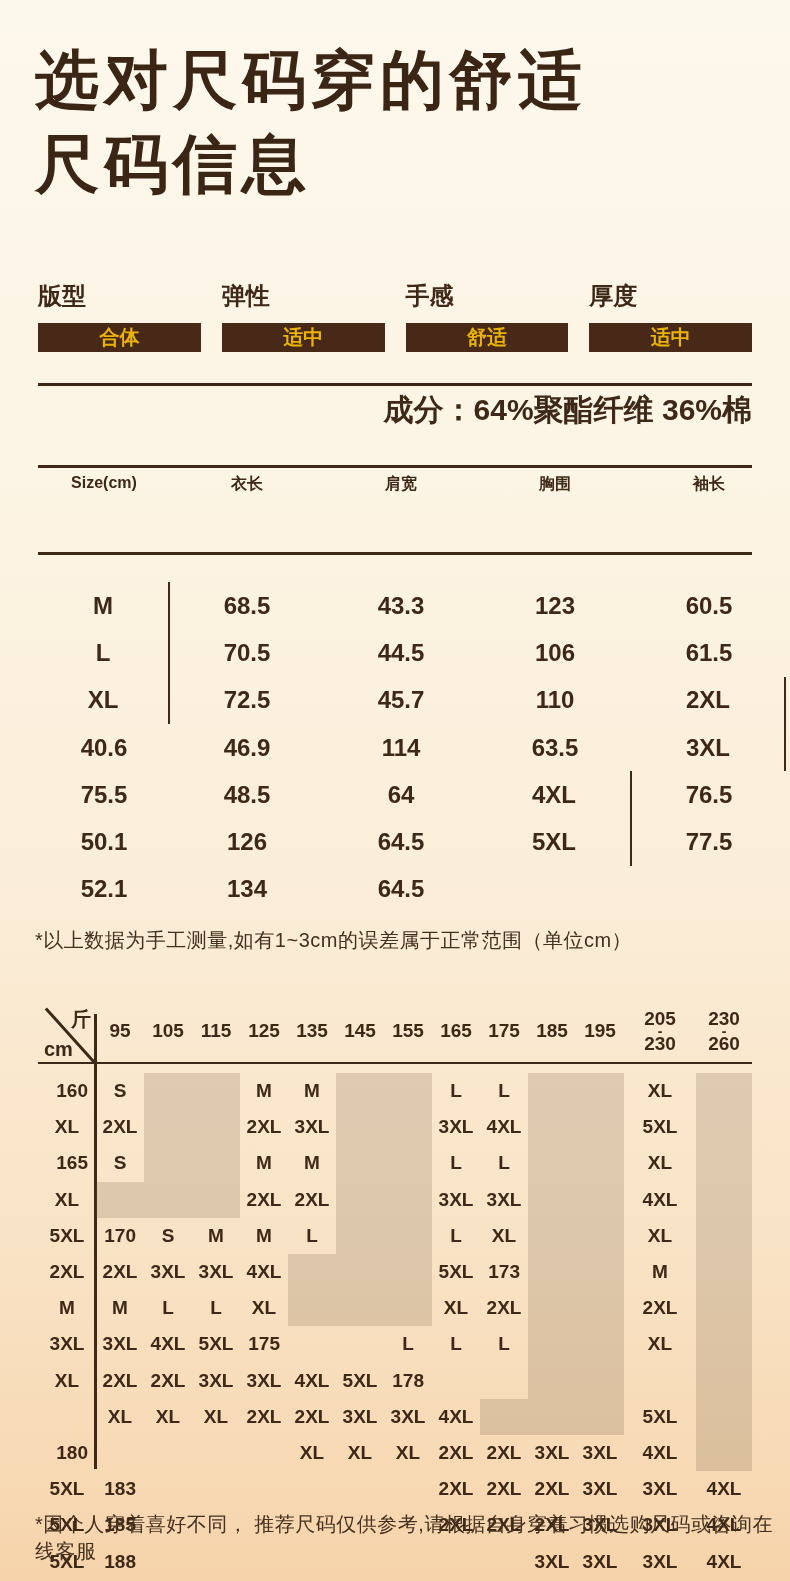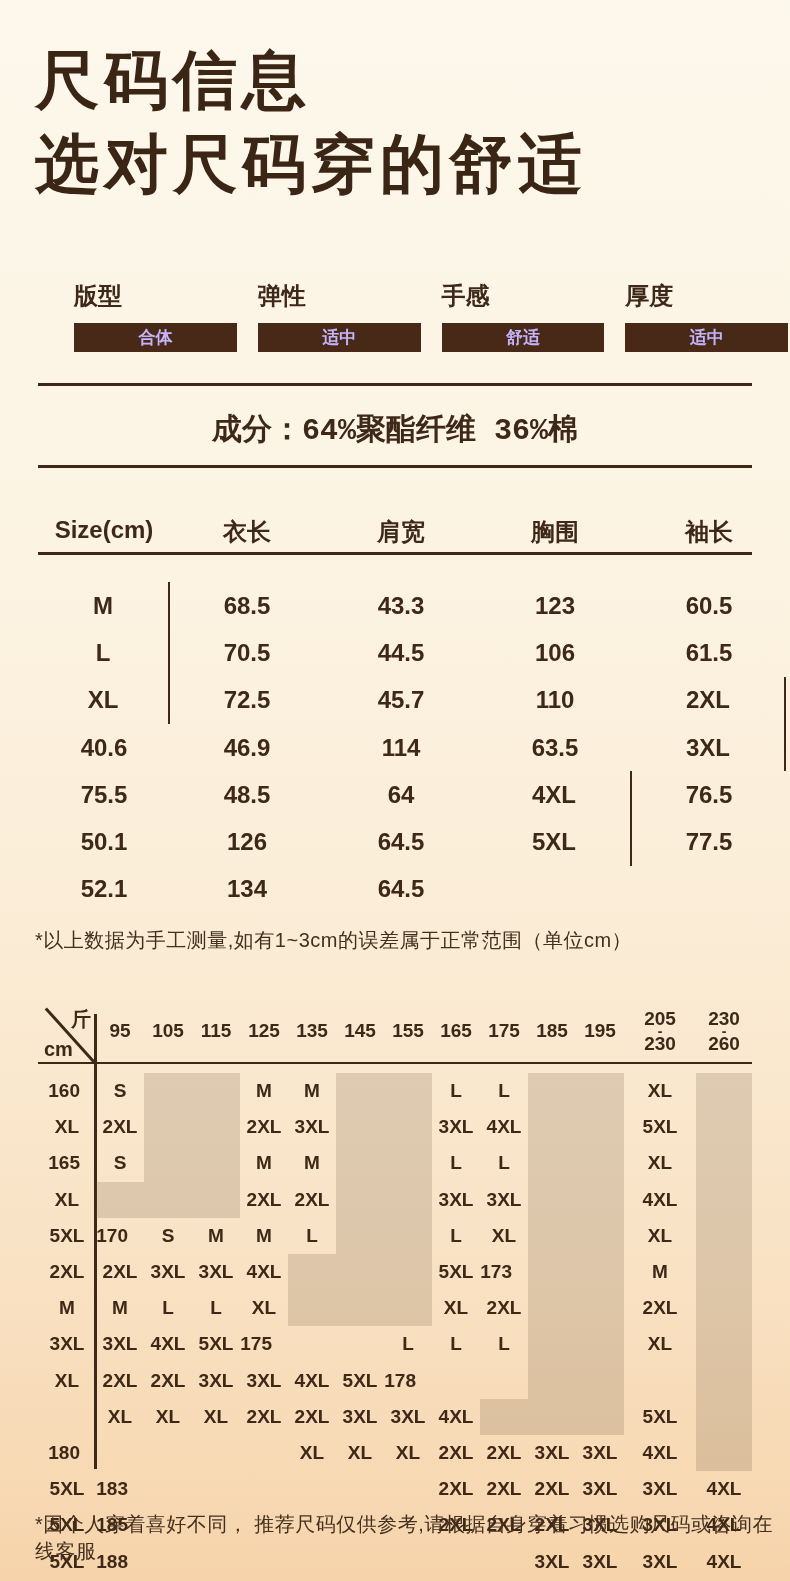--- a/index.html
+++ b/index.html
@@ -1,64 +1,64 @@
 <!DOCTYPE html>
 <html><head>
 <meta charset="utf-8">
 <style>
   html,body{margin:0;padding:0;}
   .page{position:relative;width:790px;height:1581px;overflow:hidden;
     background:linear-gradient(180deg,#fdf8ec 0%,#fcf4e4 30%,#fbeed9 55%,#f9e3c6 78%,#f7d8b2 95%,#f6d3aa 100%);
     font-family:"Liberation Sans",sans-serif;color:#3e2817;}
   .title{position:absolute;left:35px;top:38px;font-size:64px;font-weight:900;
     line-height:1.32;letter-spacing:5px;color:#3b2514;}
-  .attrs{position:absolute;left:38px;top:280px;width:714px;display:flex;gap:21px;margin-left:36px;}
+  .attrs{position:absolute;left:38px;top:280px;width:714px;display:flex;gap:21px;}
   .attr{flex:1;}
   .attr-label{font-size:24px;font-weight:800;margin-bottom:11px;}
-  .attr-bar{height:29px;background:#482917;color:#c4b5fd;font-size:17px;font-weight:700;
+  .attr-bar{height:29px;background:#482917;color:#eab308;font-size:20px;font-weight:700;
     display:flex;align-items:center;justify-content:center;}
   .rule{position:absolute;left:38px;width:714px;height:3px;background:#3e2817;}
   .rule1{top:383px;} .rule2{top:465px;} .rule3{top:552px;}
-  .comp{position:absolute;left:38px;top:409px;width:714px;display:flex;
-    justify-content:center;align-items:center;font-size:30px;font-weight:800;font-family:Liberation Mono, monospace;}
-  .size-head{position:absolute;left:38px;top:516px;width:748px;display:grid;
-    grid-template-columns:132px repeat(4,154px);font-size:24px;font-weight:800;}
+  .comp{position:absolute;left:38px;top:390px;width:714px;display:flex;
+    justify-content:flex-end;align-items:center;font-size:30px;font-weight:800;}
+  .size-head{position:absolute;left:38px;top:474px;width:748px;display:grid;
+    grid-template-columns:132px repeat(4,154px);font-size:16px;font-weight:800;}
   .size-head div{text-align:center;}
   .size-body{position:absolute;left:38px;top:582px;width:748px;display:grid;
     grid-template-columns:132px repeat(4,154px);grid-auto-rows:47.3px;
     font-size:24px;font-weight:800;}
   .st-size{display:flex;align-items:center;justify-content:center;border-right:2.5px solid #3e2817;}
   .st-val{display:flex;align-items:center;justify-content:center;}
   .note{position:absolute;left:35px;font-size:20px;font-weight:500;color:#44301e;letter-spacing:0.5px;}
   .note1{top:927px;} .note2{top:1511px;}
   .matrix{position:absolute;left:38px;top:1000px;width:714px;}
   .m-head{display:grid;grid-template-columns:58px repeat(11,48px) 72px 56px;height:62px;
     align-items:center;border-bottom:2.5px solid #3e2817;font-size:19px;font-weight:700;}
   .m-h{text-align:center;}
   .m-h-stack{display:flex;flex-direction:column;align-items:center;line-height:1.02;}
   .m-h-stack .dash{font-size:14px;line-height:6px;height:6px;}
   .m-body{position:relative;display:grid;grid-template-columns:58px repeat(11,48px) 72px 56px;
     grid-auto-rows:36.2px;margin-top:9px;font-size:19px;font-weight:800;}
-  .m-label{display:flex;align-items:center;justify-content:flex-end;padding-right:16px;}
+  .m-label{display:flex;align-items:center;justify-content:flex-end;padding-right:8px;}
   .m-cell{display:flex;align-items:center;justify-content:center;}
   .m-band{background:rgba(110,88,66,0.20);}
   .m-axis-v{position:absolute;left:56px;top:14px;width:2.5px;height:455px;background:#3e2817;}
   .m-diag{position:absolute;left:8px;top:7px;width:75px;height:2.5px;background:#3e2817;
     transform-origin:0 50%;transform:rotate(48deg);}
   .m-jin{position:absolute;left:33px;top:6px;font-size:20px;font-weight:800;}
   .m-cm{position:absolute;left:6px;top:38px;font-size:20px;font-weight:800;}
 </style>
 </head>
 <body>
 
 <div class="page">
 
   <div class="title">
+    <div>选对尺码穿的舒适</div>
     <div>尺码信息</div>
-    <div>选对尺码穿的舒适</div>
   </div>
 
   <div class="attrs">
     <div class="attr">
       <div class="attr-label">版型</div>
       <div class="attr-bar">合体</div>
     </div>
     <div class="attr">
       <div class="attr-label">弹性</div>
       <div class="attr-bar">适中</div>

